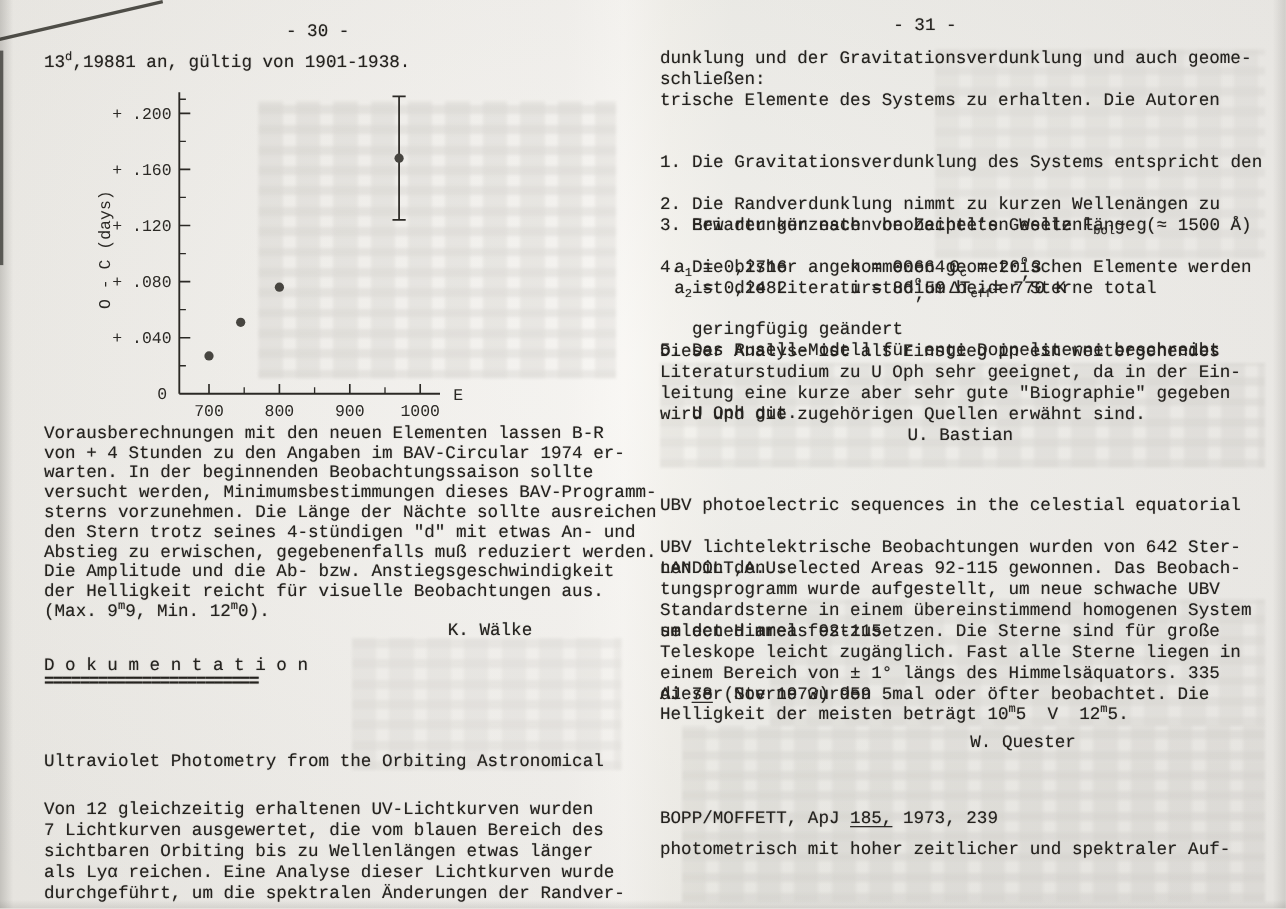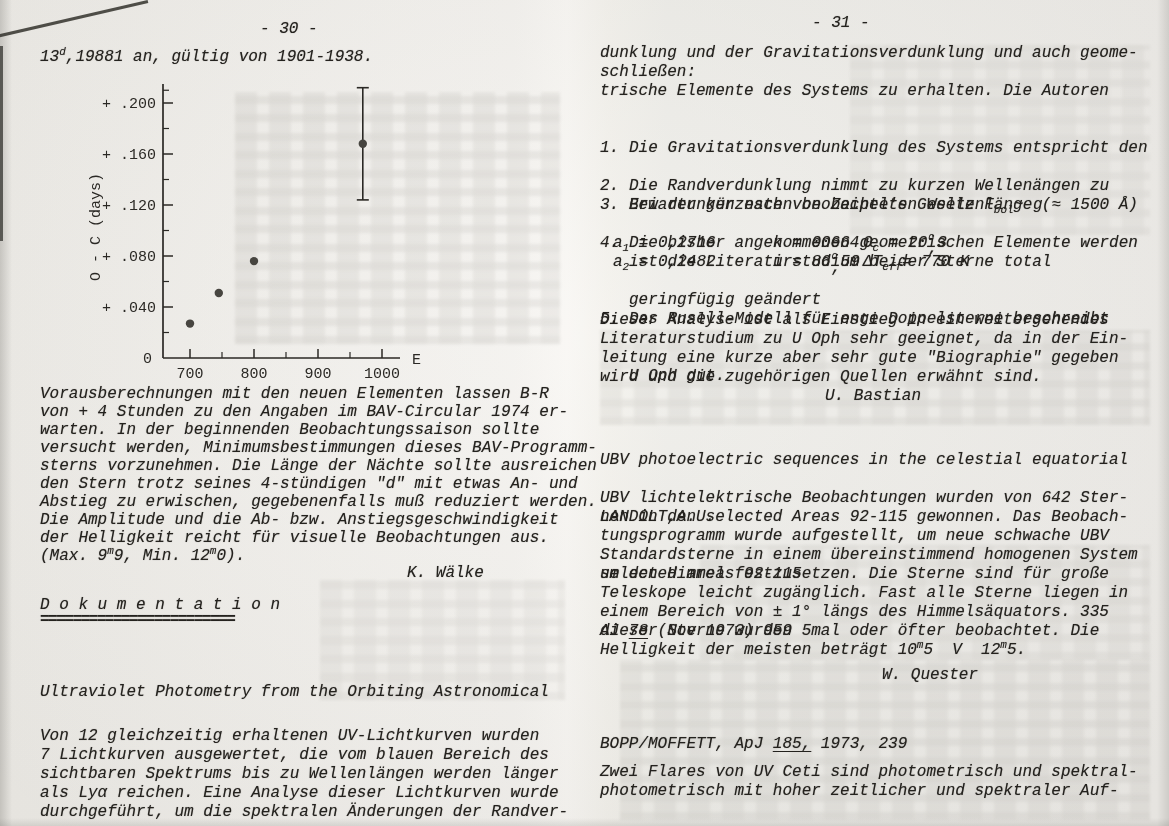--- a/index.html
+++ b/index.html
@@ -12,21 +12,20 @@
   .paper{
     position:absolute;inset:0;
     background:
       radial-gradient(ellipse at 50% 40%, rgba(255,255,255,.25), rgba(0,0,0,.04) 95%),
       linear-gradient(90deg,#efede8 0%,#f2f0ec 44%,#f7f5f1 48.5%,#f1efe9 52%,#ecebe6 57%,#efede9 100%);
   }
   .txt{
     position:absolute;z-index:3;
     font-size:16px;line-height:18px;white-space:pre;
     text-shadow:0 0 1px rgba(36,34,30,.45);
-    font-style:italic;
   }
   .lh19{line-height:19px}
   sup{font-size:11px;line-height:0}
   sub{font-size:11px;line-height:0;vertical-align:-4px}
   .ul{text-decoration:underline;text-underline-offset:3px}
   .num{display:inline-block;width:29px}
   .ind{padding-left:29px}
   .doc-ul{letter-spacing:-1.5px;font-weight:bold}
   .dmark{display:inline-block;position:relative;width:10px;height:14px;vertical-align:-2px}
   .dmark .o{position:absolute;left:1px;top:-7px;font-size:10px}
@@ -120,21 +119,21 @@
   <div class="txt" style="left:407px;top:564px">K. Wälke</div>
 
   <div class="txt" style="left:40px;top:596px">D o k u m e n t a t i o n</div>
   <div class="txt doc-ul" style="left:40px;top:611px">========================</div>
 
   <div class="txt lh19" style="left:40px;top:645px">
     <div>Ultraviolet Photometry from the Orbiting Astronomical</div>
     
   </div>
 
-  <div class="txt lh19" style="left:40px;top:727px"><div>Von 12 gleichzeitig erhaltenen UV-Lichtkurven wurden</div><div>7 Lichtkurven ausgewertet, die vom blauen Bereich des</div><div>sichtbaren Spektrums bis zu Wellenlängen werden länger</div><div>als Lyα reichen. Eine Analyse dieser Lichtkurven wurde</div><div>durchgeführt, um die spektralen Änderungen der Randver-</div></div>
+  <div class="txt lh19" style="left:40px;top:727px"><div>Von 12 gleichzeitig erhaltenen UV-Lichtkurven wurden</div><div>7 Lichtkurven ausgewertet, die vom blauen Bereich des</div><div>sichtbaren Orbiting bis zu Wellenlängen etwas länger</div><div>als Lyα reichen. Eine Analyse dieser Lichtkurven wurde</div><div>durchgeführt, um die spektralen Änderungen der Randver-</div></div>
 </div>
 
 <div>
   <div class="txt" style="left:812px;top:14px">- 31 -</div>
 
   <div class="txt lh19" style="left:600px;top:44px"><div>dunklung und der Gravitationsverdunklung und auch geome-</div><div>schließen:</div><div>trische Elemente des Systems zu erhalten. Die Autoren</div></div>
 
   <div class="txt lh19" style="left:600px;top:101px">
     <div><span class="num">1.</span><span>Die Gravitationsverdunklung des Systems entspricht den</span></div>
     <div class="ind"><span>Erwartungen nach von Zeipel's Gesetz F</span><sub>bol</sub><span>~ g</span></div>
@@ -181,14 +180,14 @@
   <div class="txt lh19" style="left:600px;top:489px"><div>UBV lichtelektrische Beobachtungen wurden von 642 Ster-</div><div>nen in den selected Areas 92-115 gewonnen. Das Beobach-</div><div>tungsprogramm wurde aufgestellt, um neue schwache UBV</div><div>Standardsterne in einem übereinstimmend homogenen System</div><div>um den Himmel festzusetzen. Die Sterne sind für große</div><div>Teleskope leicht zugänglich. Fast alle Sterne liegen in</div><div>einem Bereich von ± 1° längs des Himmelsäquators. 335</div><div>dieser Sterne wurden 5mal oder öfter beobachtet. Die</div></div>
   <div class="txt" style="left:600px;top:641px"><span>Helligkeit der meisten beträgt 10</span><sup>m</sup><span>5  V  12</span><sup>m</sup><span>5.</span></div>
 
   <div class="txt" style="left:882px;top:666px">W. Quester</div>
 
   <div class="txt lh19" style="left:600px;top:697px">
     <div><span>BOPP/MOFFETT, ApJ </span><span class="ul">185,</span><span> 1973, 239</span></div>
     
   </div>
 
-  <div class="txt lh19" style="left:600px;top:763px"><div>Zwei Flares von UV Ceti sind photometrisch und spektral-</div><div>photometrisch mit hoher zeitlicher und spektraler Auf-</div></div>
+  <div class="txt lh19" style="left:600px;top:763px"><div>photometrisch mit hoher zeitlicher und spektraler Auf-</div></div>
 </div>
 
 </body></html>

